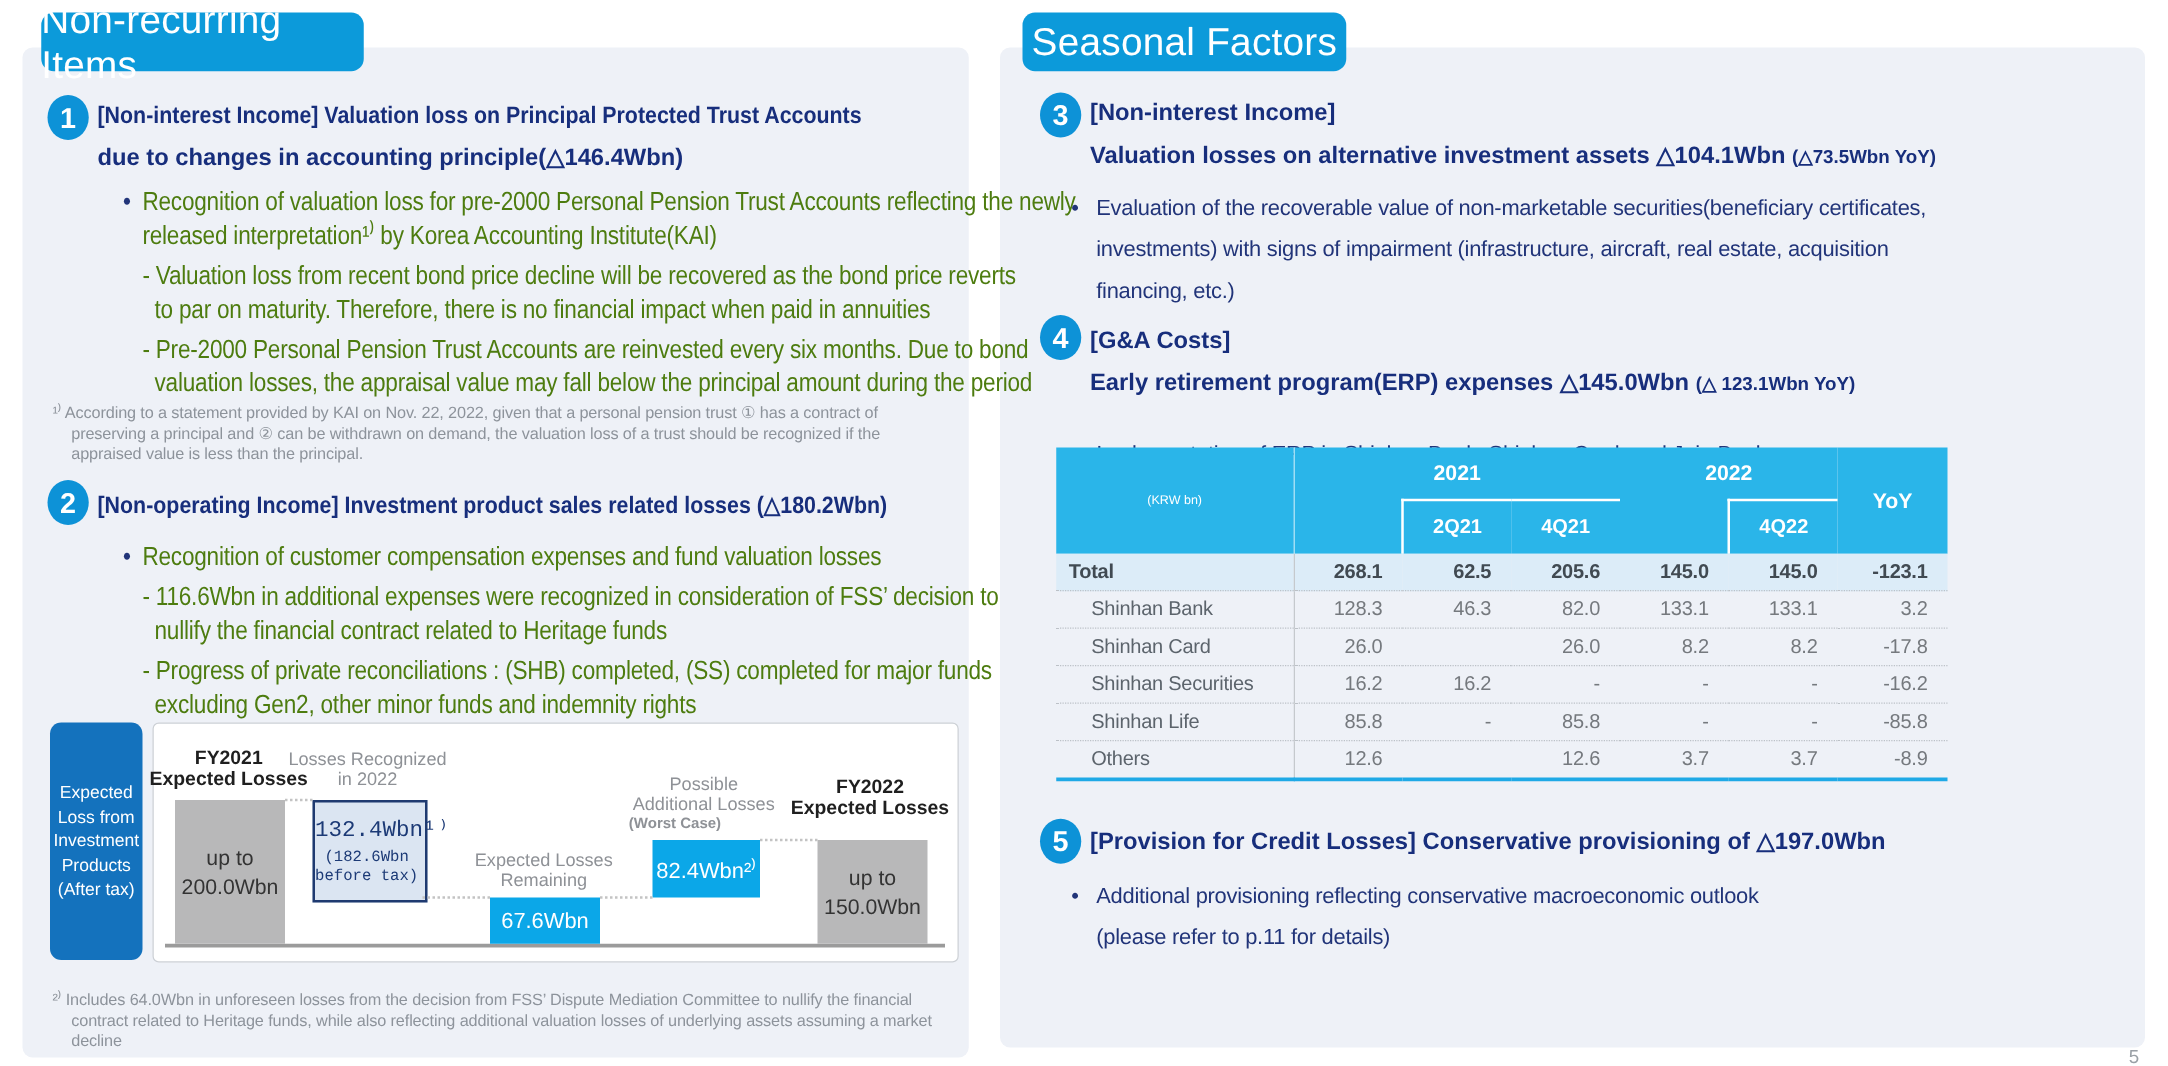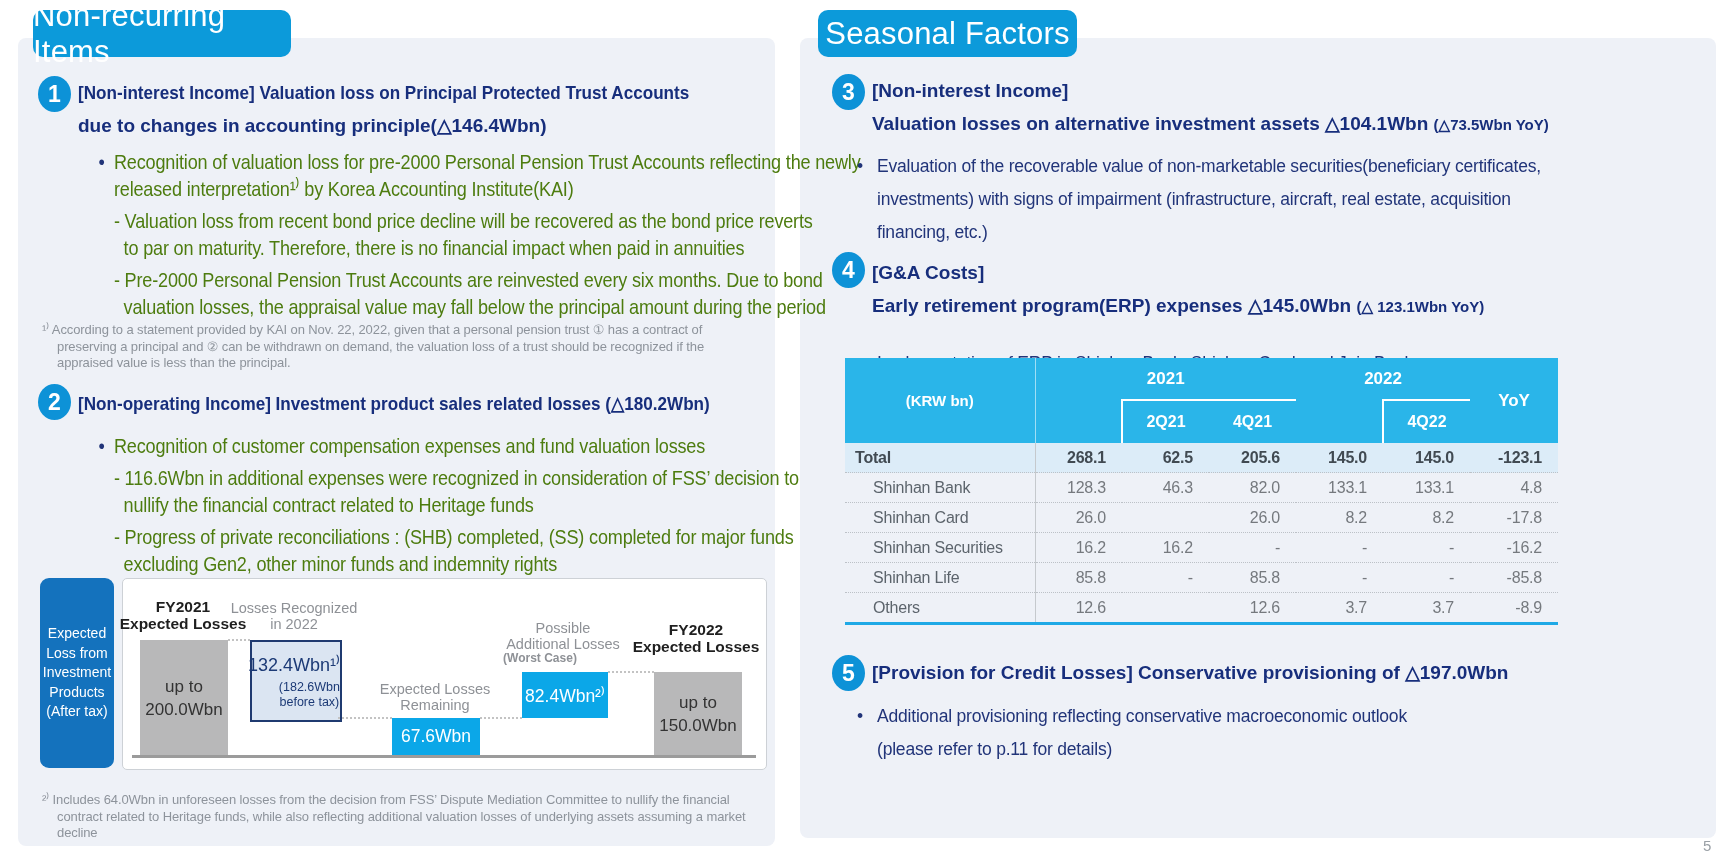--- a/index.html
+++ b/index.html
@@ -29,21 +29,21 @@
   .rbullet{position:absolute;color:#213479;font-size:17.5px;letter-spacing:-0.2px;line-height:33px;}
   .rbullet.with-dot::before{left:2px;}
   
   #chart-sidebar{left:40px;top:578px;width:74px;height:190px;background:#1472bd;border-radius:9px;color:#fff;font-size:14px;line-height:19.5px;display:flex;align-items:center;justify-content:center;text-align:center;}
   #chart-box{left:122px;top:578px;width:643px;height:190px;background:#fff;border:1px solid #cdd1d6;border-radius:5px;}
   #chart-baseline{left:132px;top:755px;width:624px;height:3px;background:#9b9b9b;}
   .bar{position:absolute;display:flex;align-items:center;justify-content:center;text-align:center;}
   .bar-gray{background:#b8b8b9;color:#333333;font-size:17px;line-height:23px;}
   .bar-cyan{background:#0ba7e8;color:#ffffff;font-size:17.5px;}
   #wf-bar1{left:140px;top:640px;width:88px;height:115px;}
-  #wf-box2{left:250px;top:640px;width:88px;height:78px;background:#dbe5f2;border:2px solid #1f3a70;color:#1c3a76;display:flex;flex-direction:column;align-items:flex-end;justify-content:center;}
+  #wf-box2{left:250px;top:640px;width:88px;height:78px;background:#dbe5f2;border:2px solid #1f3a70;color:#1c3a76;display:flex;flex-direction:column;align-items:flex-start;justify-content:center;font-family:Liberation Mono, monospace;}
   #wf-box2 .main{font-size:18px;}
   #wf-box2 .note{font-size:12.5px;line-height:15px;text-align:center;margin-top:4px;}
   #wf-bar3{left:392px;top:718px;width:88px;height:37px;}
   #wf-bar4{left:522px;top:672px;width:86px;height:46px;}
   #wf-bar5{left:654px;top:672px;width:88px;height:83px;}
   .wf-label{position:absolute;text-align:center;}
   .wf-label-bold{color:#1f1f1f;font-weight:bold;font-size:15.5px;line-height:17px;}
   .wf-label-gray{color:#8e9196;font-size:14.5px;line-height:15.5px;}
   .wf-sublabel{color:#8e9196;font-size:12px;line-height:13px;position:absolute;text-align:center;}
   #wf-l1{left:98px;top:598px;width:170px;}
@@ -58,21 +58,21 @@
   #dash3{left:480px;top:717px;width:42px;}
   #dash4{left:608px;top:671px;width:46px;}
   
   #erp-table{position:absolute;left:845px;top:358px;border-collapse:collapse;table-layout:fixed;width:713px;border-bottom:3px solid #1fa9e6;font-size:16px;}
   #erp-table col.c-label{width:190px;}
   #erp-table col.c-num{width:87px;}
   #erp-table col.c-yoy{width:88px;}
   #erp-table th{background:#2ab5e9;color:#fff;font-weight:bold;padding:0;}
   #erp-table .h1{height:42px;font-size:17px;}
   #erp-table .h2{height:43px;font-size:16px;padding-left:37px;}
-  #erp-table .unit-cell{font-weight:bold;font-size:15px;border-right:1px solid rgba(255,255,255,0.55);}
+  #erp-table .unit-cell{font-weight:normal;font-size:10px;border-right:1px solid rgba(255,255,255,0.55);}
   #erp-table .bracket-top{border-top:2px solid #ffffff;}
   #erp-table .bracket-left{border-left:2px solid #ffffff;}
   #erp-table td{height:29px;padding:0 16px 0 0;text-align:right;color:#75797e;letter-spacing:-0.2px;}
   #erp-table td.rlabel{text-align:left;padding:0 0 0 28px;color:#5c646c;}
   #erp-table tr.total-row td{background:#dcecf8;color:#414a52;font-weight:bold;}
   #erp-table tr.total-row td.rlabel{padding-left:10px;}
   #erp-table tbody tr + tr td{border-top:1px dotted #bcc1c7;}
   #erp-table td.vline{border-left:1px solid #c5c9cd;}
   #page-num{position:absolute;left:1703px;top:837px;color:#9aa0a6;font-size:15px;}
 </style>
@@ -212,21 +212,21 @@
         <td>145.0</td>
         <td>-123.1</td>
       </tr>
       <tr>
         <td class="rlabel">Shinhan Bank</td>
         <td class="vline">128.3</td>
         <td>46.3</td>
         <td>82.0</td>
         <td>133.1</td>
         <td>133.1</td>
-        <td>4.8</td>
+        <td>3.2</td>
       </tr>
       <tr>
         <td class="rlabel">Shinhan Card</td>
         <td class="vline">26.0</td>
         <td></td>
         <td>26.0</td>
         <td>8.2</td>
         <td>8.2</td>
         <td>-17.8</td>
       </tr>

